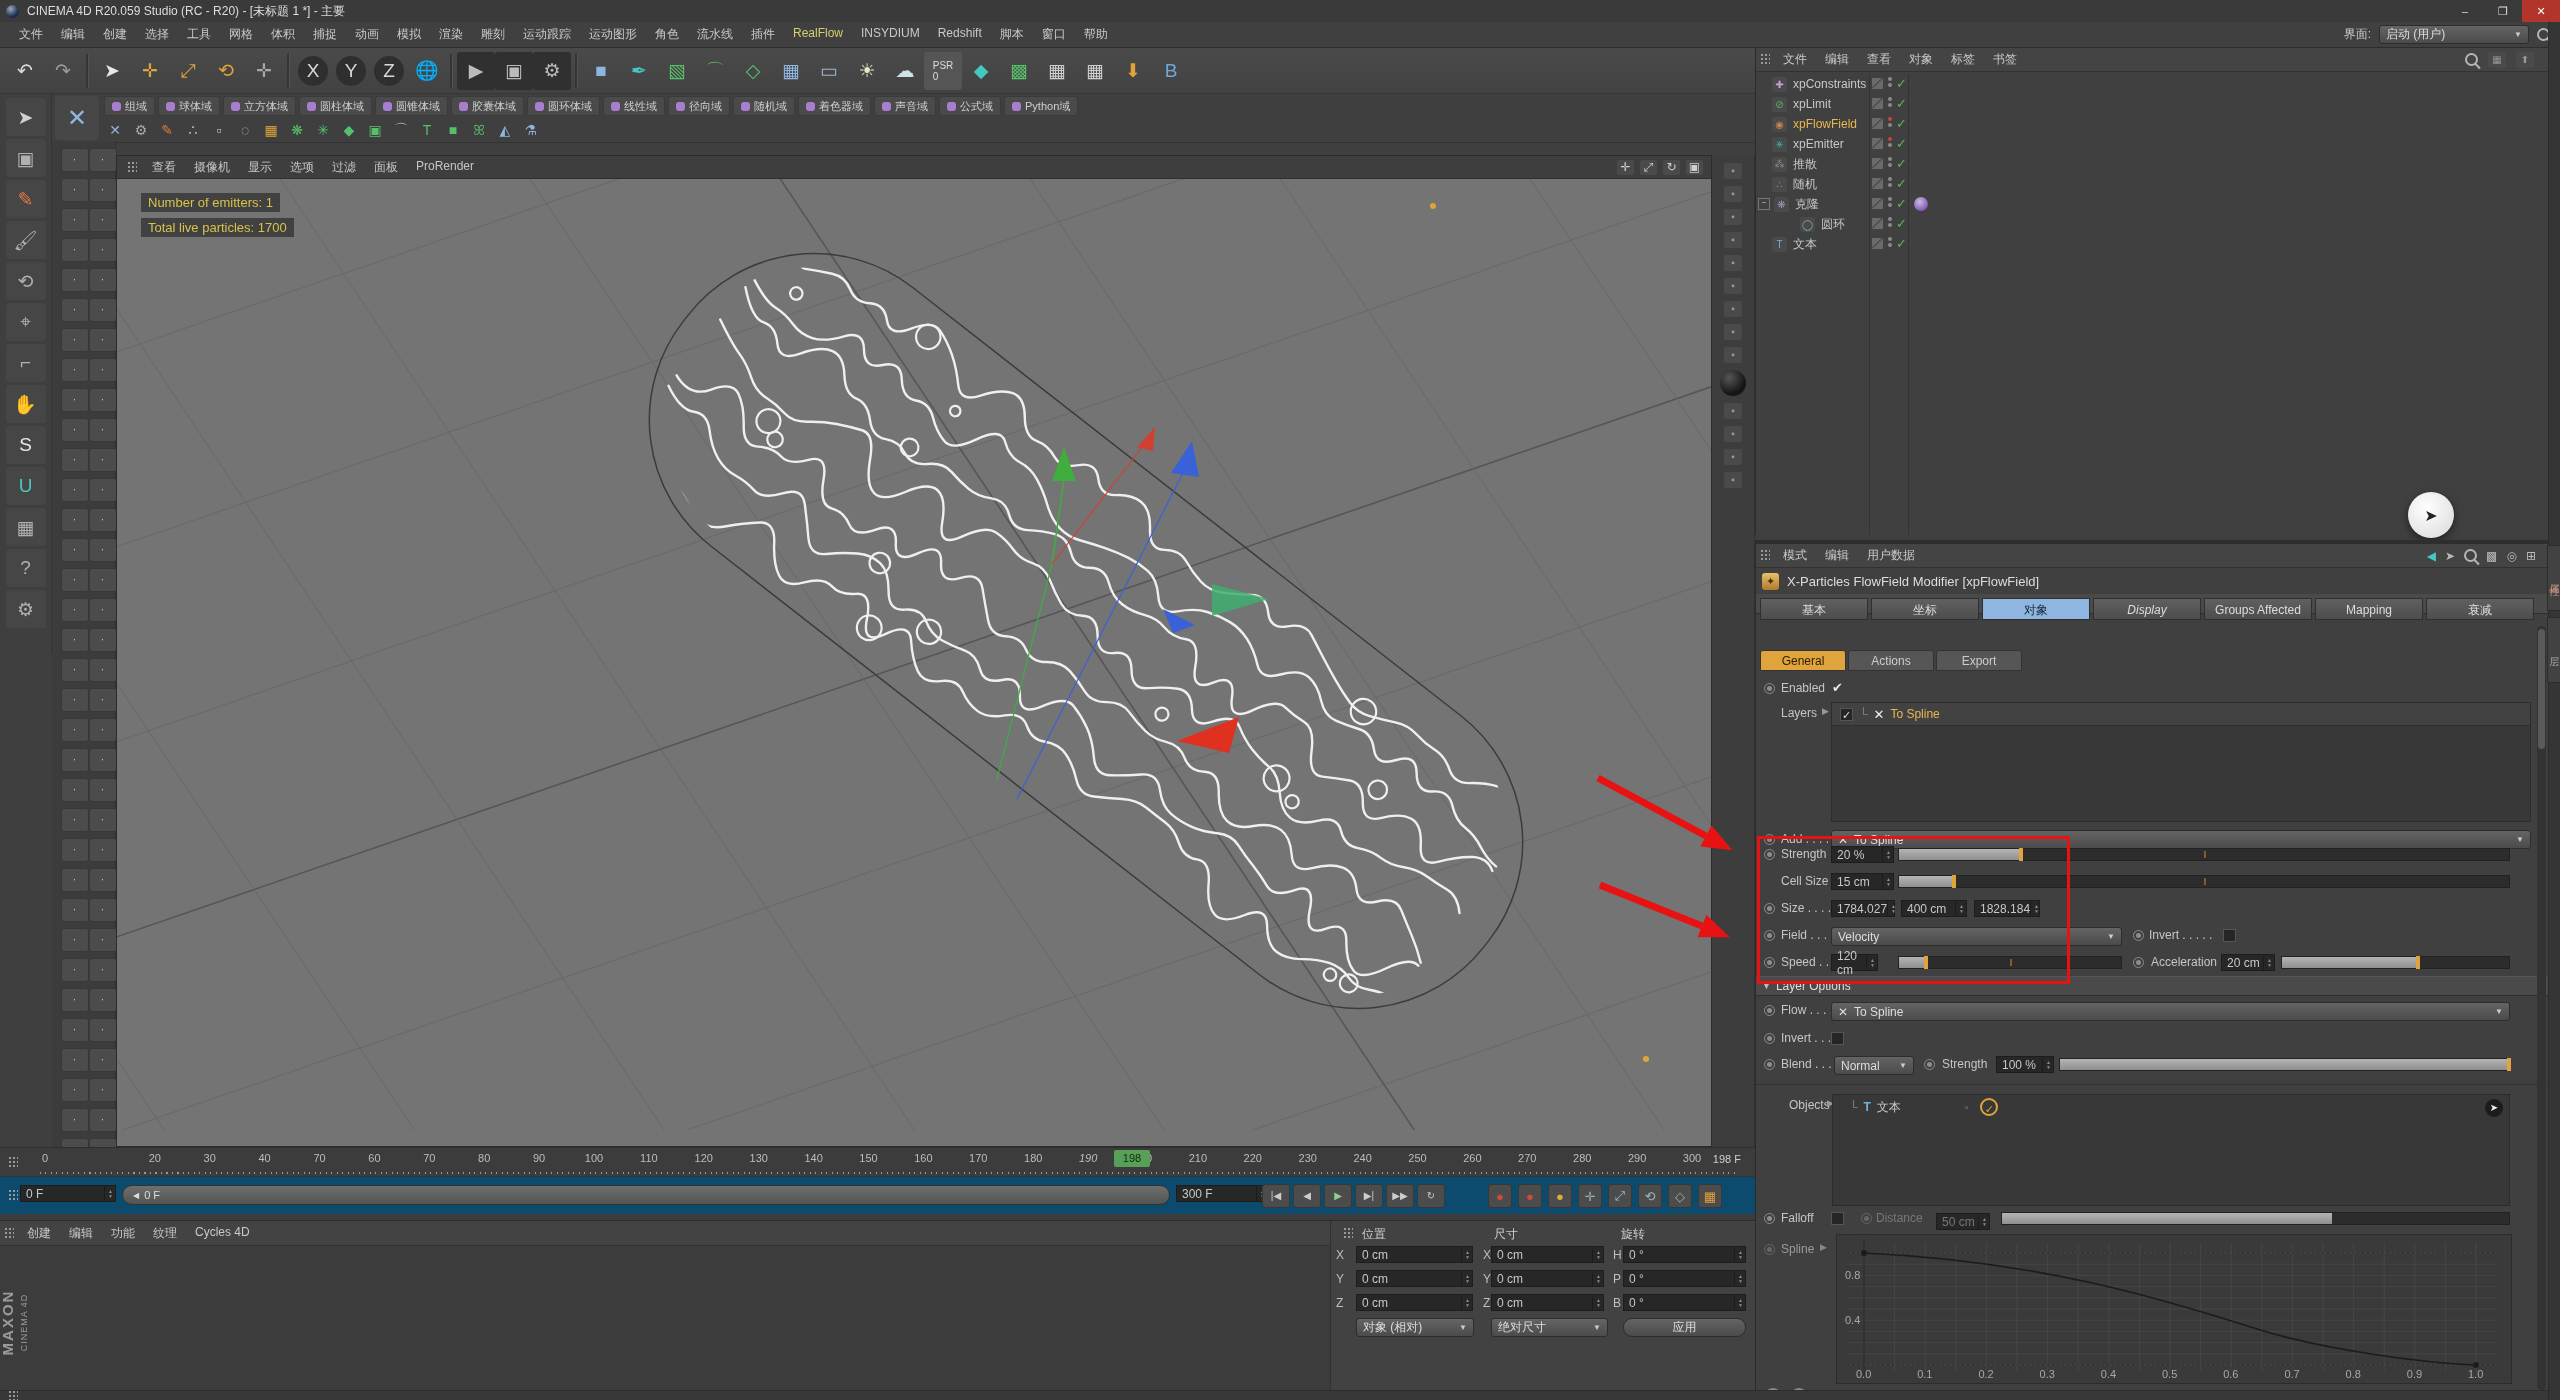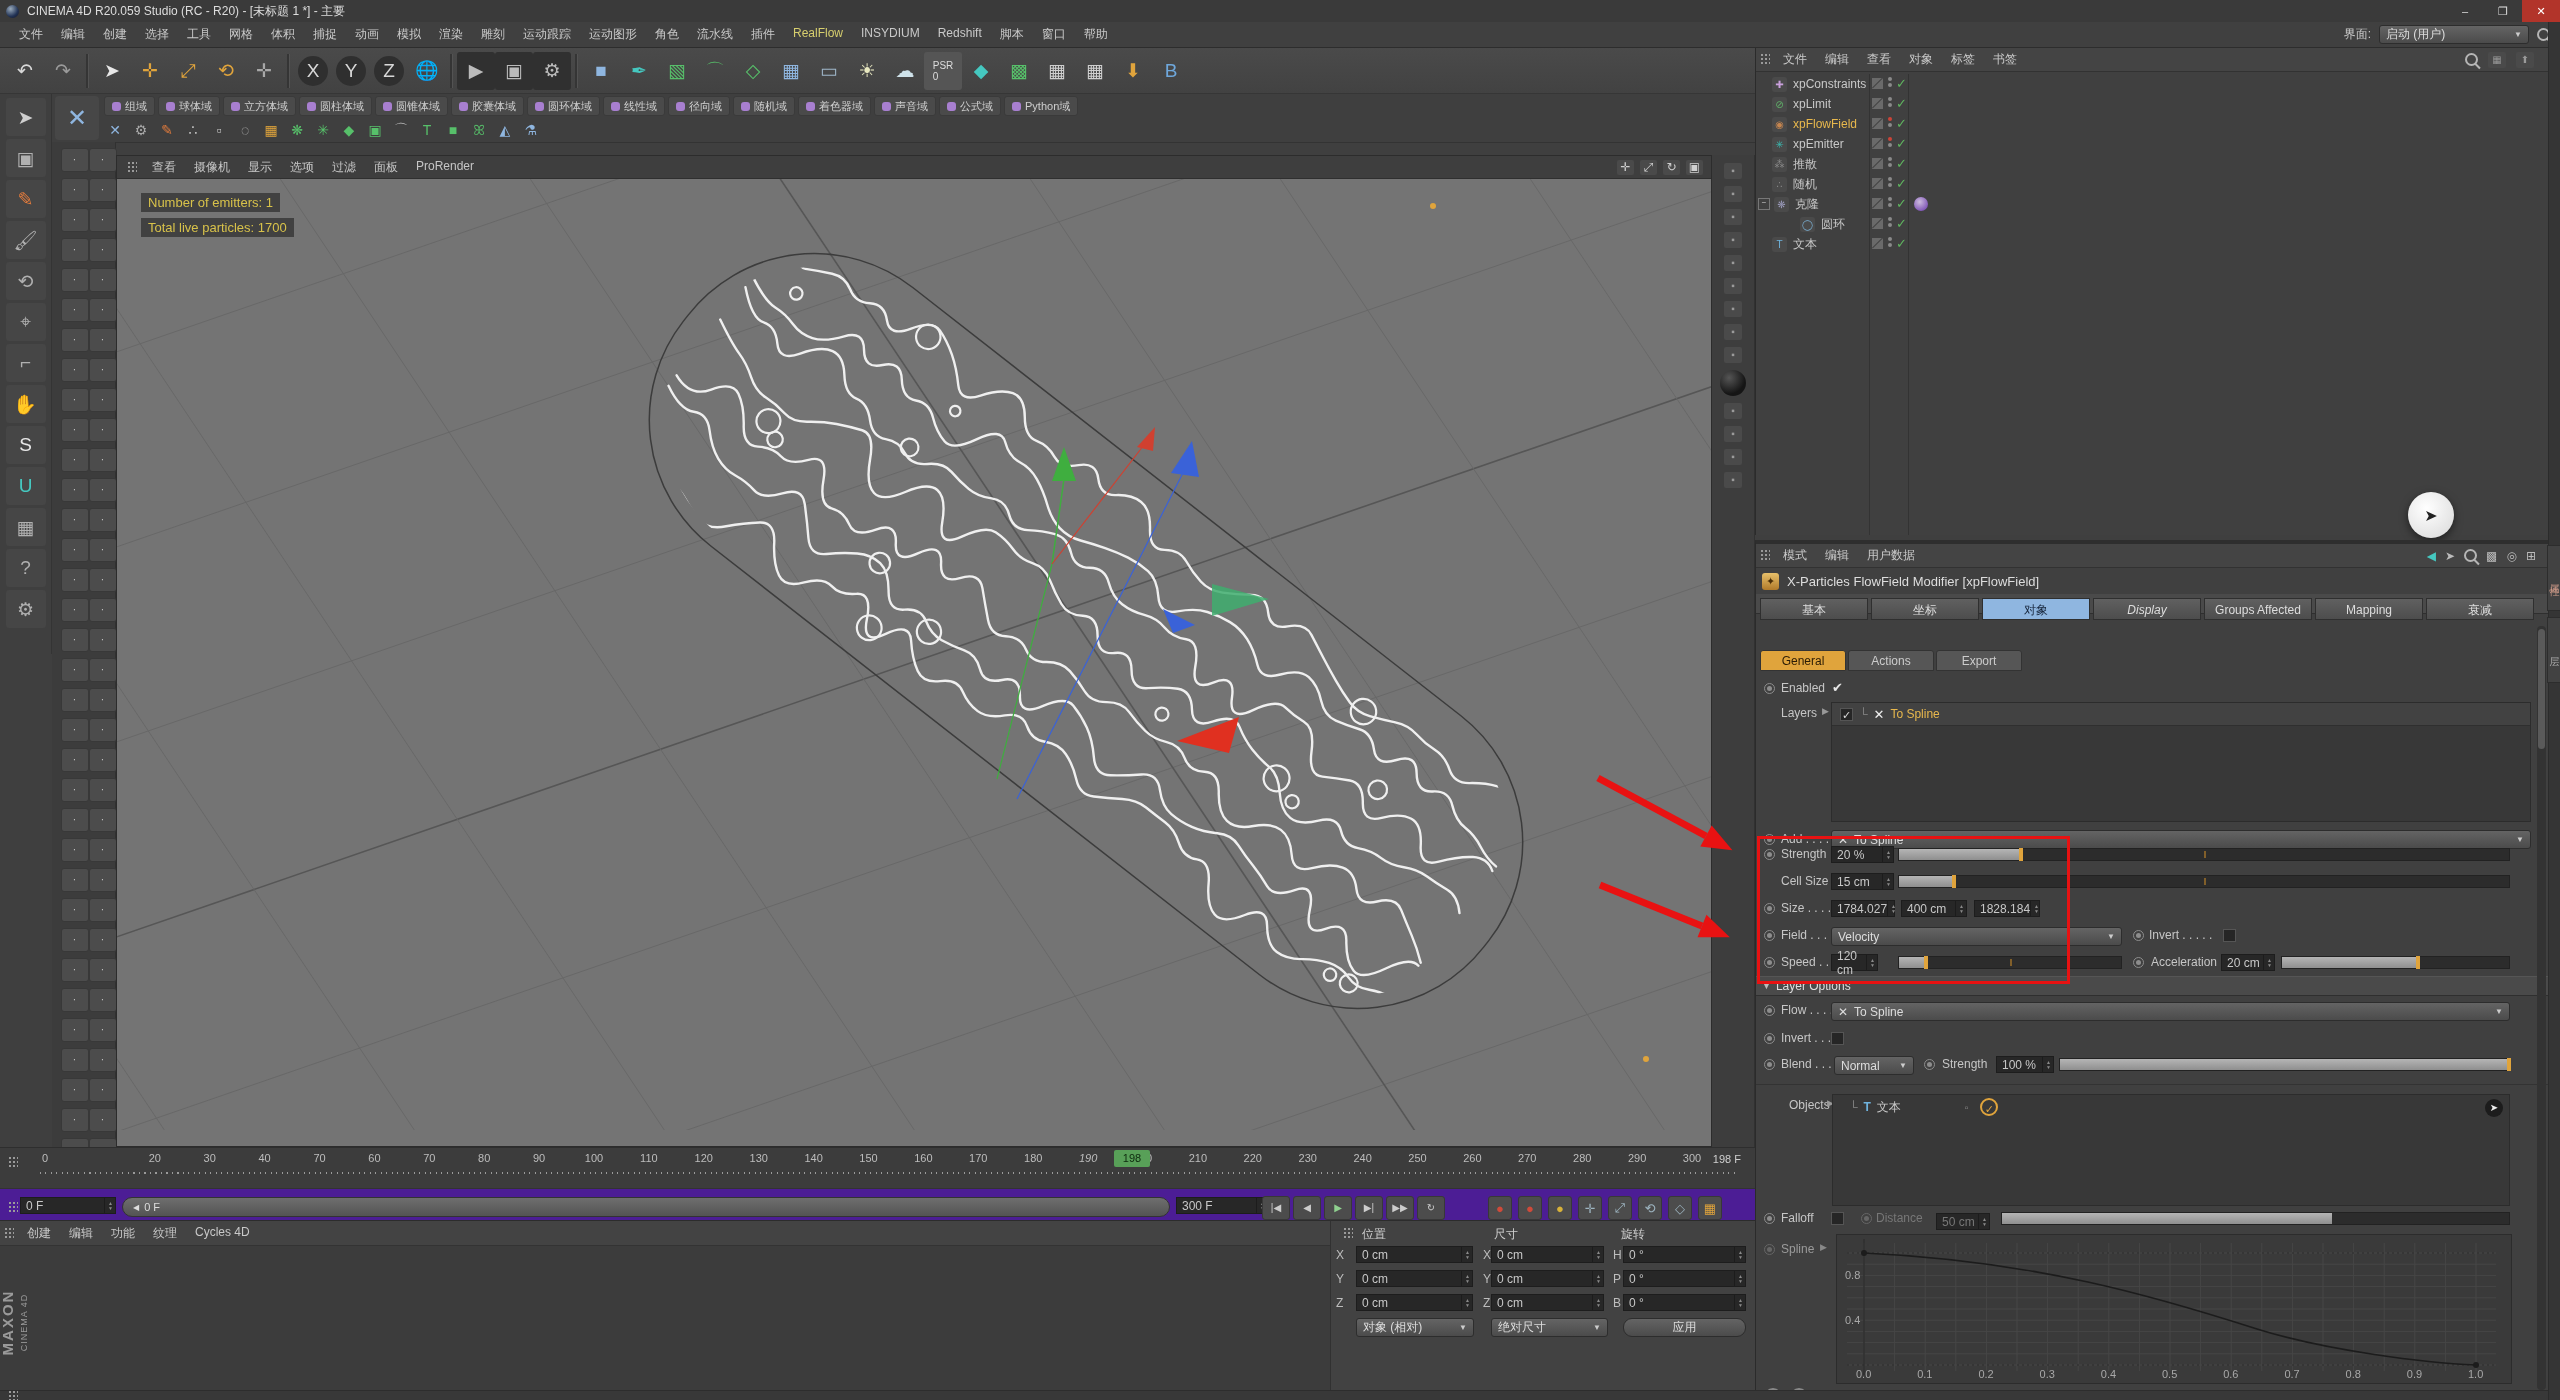--- a/index.html
+++ b/index.html
@@ -92,21 +92,21 @@
   .okring{width:18px;height:18px;border:2px solid #e0a43c;border-radius:50%;color:#e0a43c;font-size:11px;text-align:center;line-height:18px;box-sizing:border-box}
   .jump{width:18px;height:18px;border-radius:50%;background:#1c1c1c;color:#eee;font-size:10px;text-align:center;line-height:18px}
   .scrollbar{position:absolute;right:2px;top:82px;bottom:10px;width:9px;background:#333;border-radius:4px}
   .scrollbar::after{content:"";position:absolute;left:1px;right:1px;top:3px;height:120px;background:#5a5a5a;border-radius:4px}
   
   .timeline{left:0;top:1147px;width:1755px;height:73px;background:#3c3c3c;border-top:1px solid #2e2e2e;box-sizing:border-box}
   .ruler{position:absolute;left:0;top:0;width:1755px;height:34px}
   .tick{position:absolute;top:4px;transform:translateX(-50%);color:#bdbdbd;font-size:11px}
   .dotstrip{position:absolute;left:40px;right:20px;top:24px;height:2px;background:repeating-linear-gradient(90deg,#9a9a9a 0 1px,transparent 1px 5.5px)}
   .frameblock{position:absolute;top:2px;width:36px;height:17px;background:#58a058;border-radius:2px;color:#0e2a0e;text-align:center;line-height:17px;font-size:11px}
-  .transport{position:absolute;left:0;top:40px;width:1755px;height:37px;background:#4c1d95;border-top:1px solid #333;display:flex;align-items:center}
+  .transport{position:absolute;left:0;top:28px;width:1755px;height:37px;background:#0c4a6e;border-top:1px solid #333;display:flex;align-items:center}
   .rangebar{position:absolute;left:122px;top:8px;width:1048px;height:20px;border-radius:10px;background:linear-gradient(#6e6e6e,#535353);border:1px solid #333;color:#ddd;display:flex;align-items:center;padding-left:10px;box-sizing:border-box;font-size:11px}
   .pbtns{position:absolute;left:1262px;top:7px;display:flex;gap:3px}
   .pbtn{width:26px;height:22px;background:#4c4c4c;border:1px solid #383838;border-radius:3px;color:#ccc;text-align:center;line-height:22px;font-size:10px}
   .recbtn{width:22px;height:22px;border-radius:3px;background:#4c4c4c;border:1px solid #383838;display:flex;align-items:center;justify-content:center;font-size:13px}
   
   .materials{left:0;top:1220px;width:1330px;height:170px;background:#3c3c3c;border-top:1px solid #2c2c2c;box-sizing:border-box}
   .mmenu{display:flex;align-items:center;height:24px;border-bottom:1px solid #333;background:#434343}
   .maxon{position:absolute;left:2px;top:1250px;width:26px;height:145px;display:flex;align-items:center;justify-content:center}
   .maxin{transform:rotate(-90deg);white-space:nowrap;color:#9a9a9a;text-align:center}
   .coords{left:1330px;top:1220px;width:425px;height:170px;background:#424242;border-top:1px solid #2c2c2c;border-left:1px solid #313131;box-sizing:border-box}

